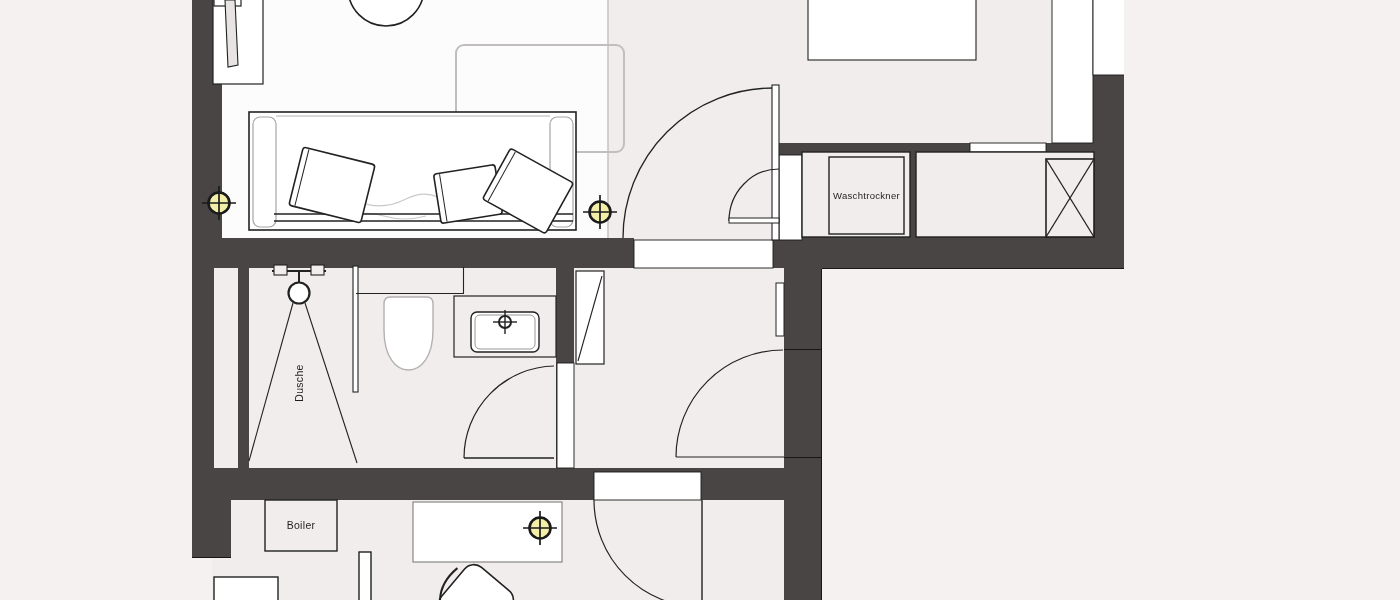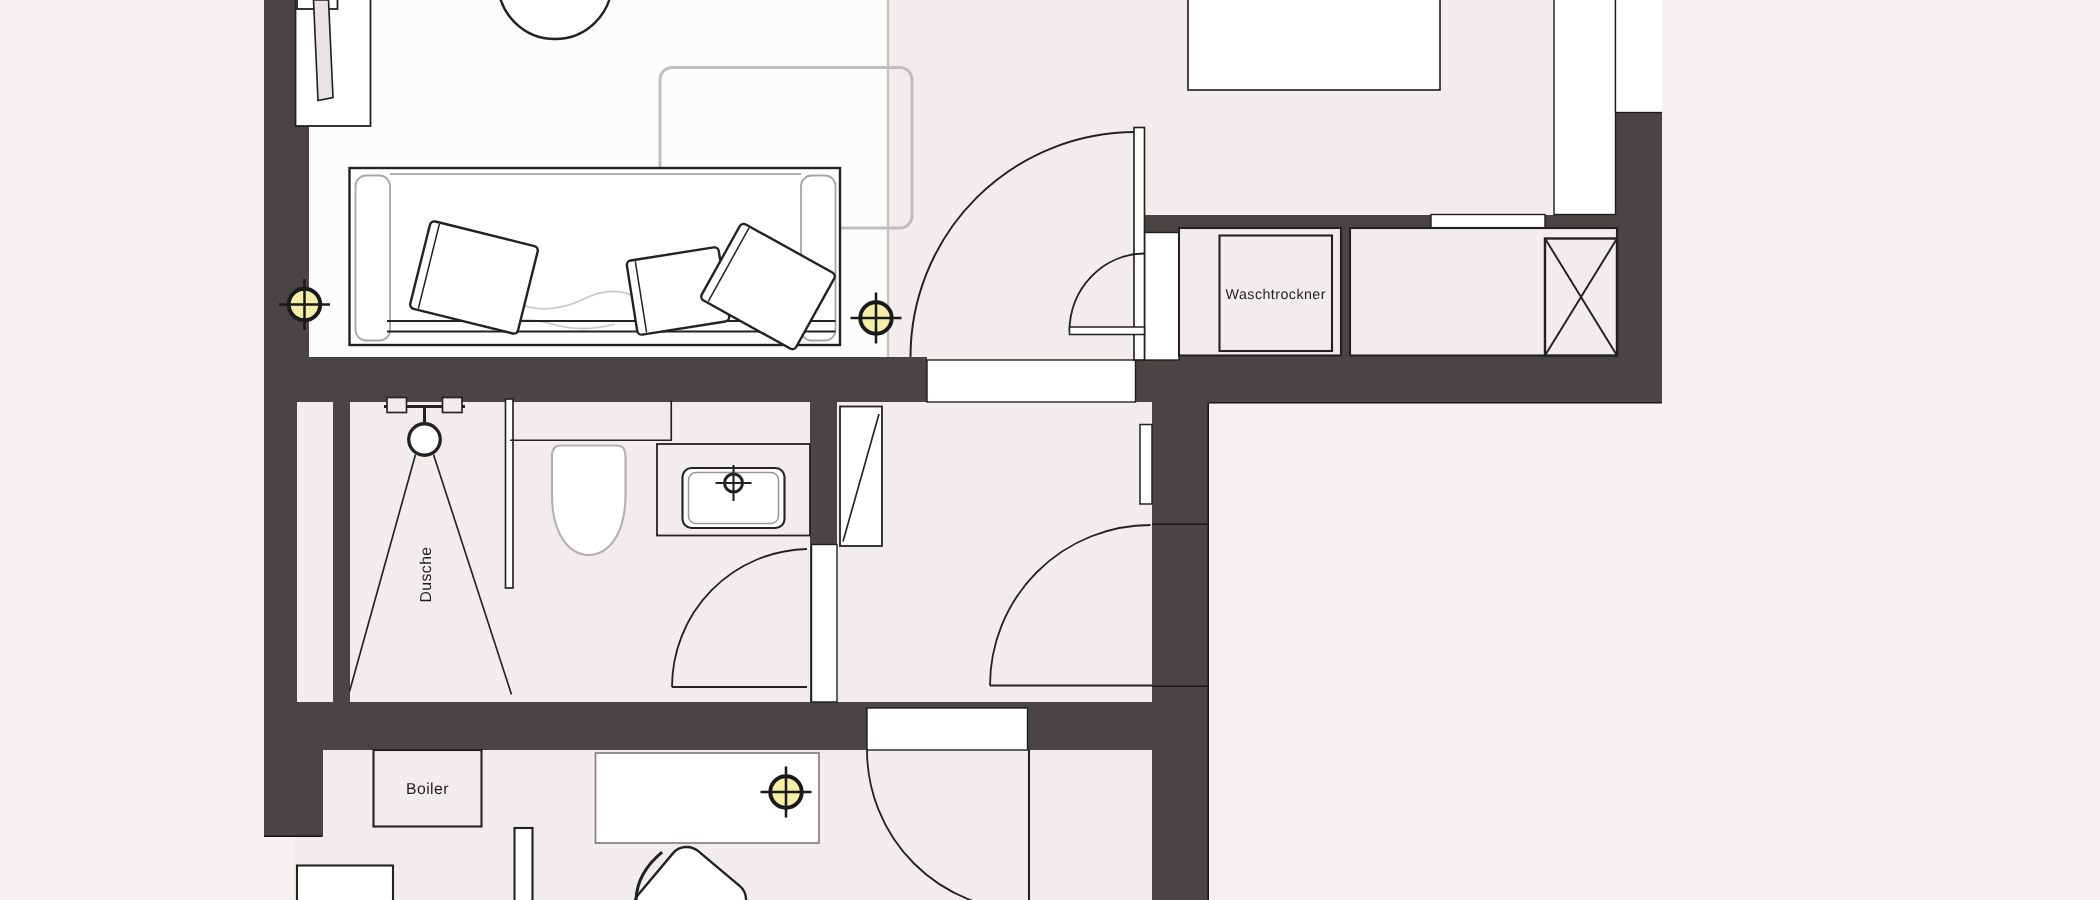--- a/index.html
+++ b/index.html
@@ -1,17 +1,17 @@
 <!DOCTYPE html>
 <html><head>
 <meta charset="utf-8">
 <style>
   html,body{margin:0;padding:0;background:#f5f1f1;}
   .stage{position:relative;width:1108px;height:600px;overflow:hidden;
-         font-family:"Liberation Sans",sans-serif;background:#f5f1f1;}
+         font-family:"Liberation Sans",sans-serif;background:#f5f1f1;margin-left:16px;}
   svg{position:absolute;left:0;top:0;}
   text{fill:#1e1e1e;}
   .lbl{font-size:10.5px;letter-spacing:.3px;}
 </style>
 </head>
 <body>
 
 <div class="stage">
 <svg width="1400" height="600" viewBox="0 0 1400 600">
 

